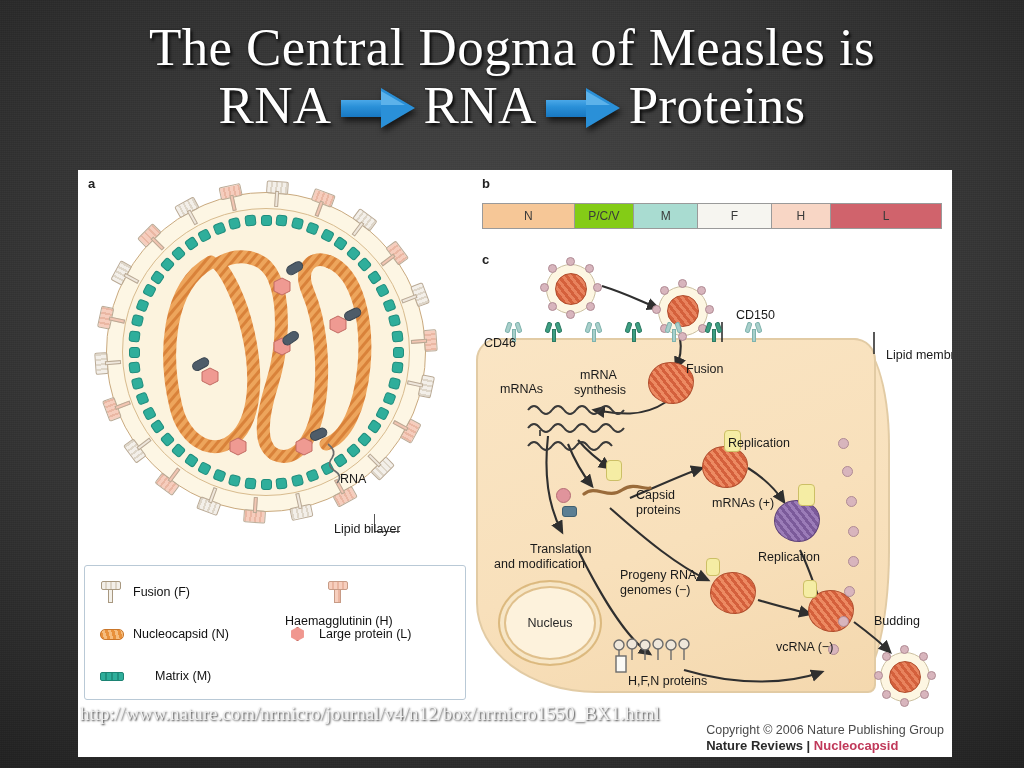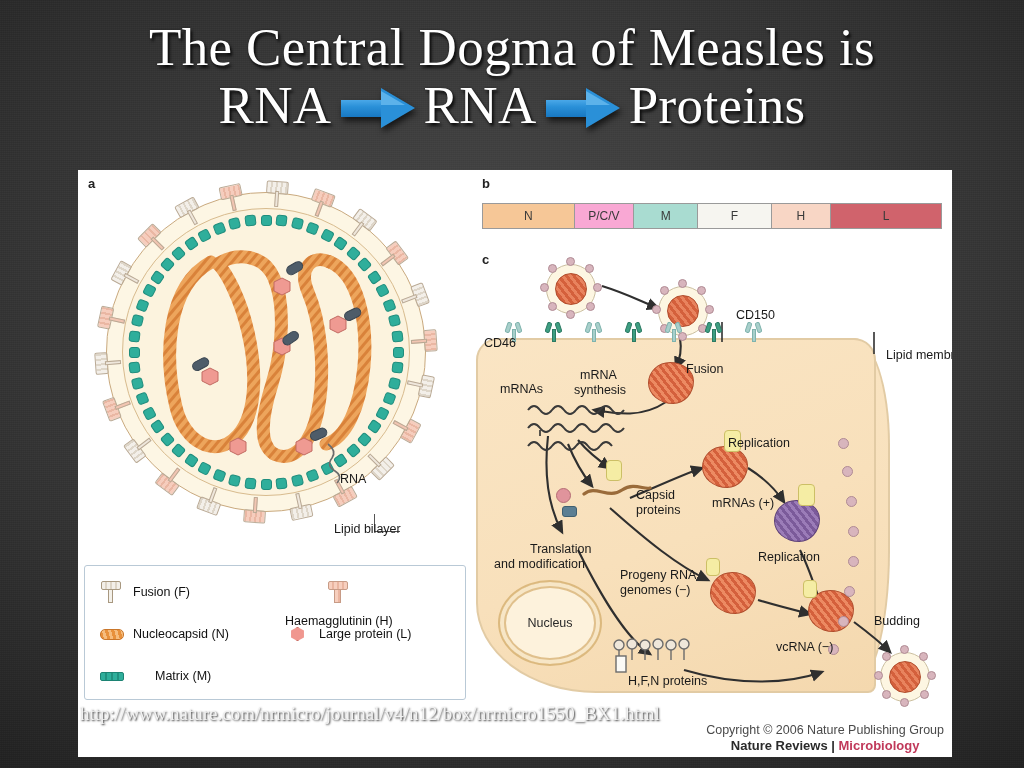--- a/index.html
+++ b/index.html
@@ -271,21 +271,21 @@
 
   .c-label{
     position:absolute; font-family:"Liberation Sans", sans-serif;
     font-size:12.5px; color:#1a1a1a; line-height:14px; white-space:nowrap;
   }
 
   svg.arrows{ position:absolute; left:0; top:0; width:482px; height:507px; pointer-events:none; }
 
   
   #copyright{
-    position:absolute; right:8px; bottom:4px; text-align:center;
+    position:absolute; right:8px; bottom:4px; text-align:left;
     font-family:"Liberation Sans", sans-serif;
   }
   #copyright .c1{ font-size:12.5px; color:#4a4a4a; }
   #copyright .c2{ font-size:13px; color:#2a2a2a; font-weight:bold; margin-top:1px;}
   #copyright .c2 .mb{ color:#c0395a; }
 
   
   #source-url{
     position:absolute; left:80px; top:702px; width:600px; z-index:6;
     font-family:"Liberation Serif", serif;
@@ -540,21 +540,21 @@
           </span>
         <span>Matrix (M)</span>
       </div>
     </div>
   </div>
 
   <div id="panel-b">
     <span class="panel-letter" style="left:12px; top:6px;">b</span>
     <div id="genome-bar">
         <div class="gene-seg" style="background: rgb(246, 199, 151); flex: 0 0 20%;">N</div>
-        <div class="gene-seg" style="background: #f9a8d4; flex: 0 0 13%;">P/C/V</div>
+        <div class="gene-seg" style="background: #84cc16; flex: 0 0 13%;">P/C/V</div>
         <div class="gene-seg" style="background: rgb(169, 220, 209); flex: 0 0 14%;">M</div>
         <div class="gene-seg" style="background: rgb(246, 245, 240); flex: 0 0 16%;">F</div>
         <div class="gene-seg" style="background: rgb(248, 214, 197); flex: 0 0 13%;">H</div>
         <div class="gene-seg" style="background: rgb(208, 99, 108); flex: 0 0 24%;">L</div>
       </div>
   </div>
 
   <div id="panel-c">
     <span class="panel-letter" style="left:12px; top:2px;">c</span>
 
@@ -768,17 +768,17 @@
     <span class="c-label" style="left:24px; top:292px;margin-left:36px;">Translation</span>
     <span class="c-label" style="left:24px; top:307px;">and modification</span>
     <span class="c-label" style="left:150px; top:318px;">Progeny RNA</span>
     <span class="c-label" style="left:150px; top:333px;">genomes (−)</span>
     <span class="c-label" style="left:158px; top:424px;">H,F,N proteins</span>
     <span class="c-label" style="left:404px; top:364px;">Budding</span>
   </div>
 
   <div id="copyright">
     <div class="c1">Copyright © 2006 Nature Publishing Group</div>
-    <div class="c2"><span>Nature Reviews | </span><span class="mb">Microbiology</span></div>
+    <div class="c2"><span>Nature Reviews | </span><span class="mb">Nucleocapsid</span></div>
   </div>
 </div>
 
 <div id="source-url">http://www.nature.com/nrmicro/journal/v4/n12/box/nrmicro1550_BX1.html</div>
 
 </body></html>

